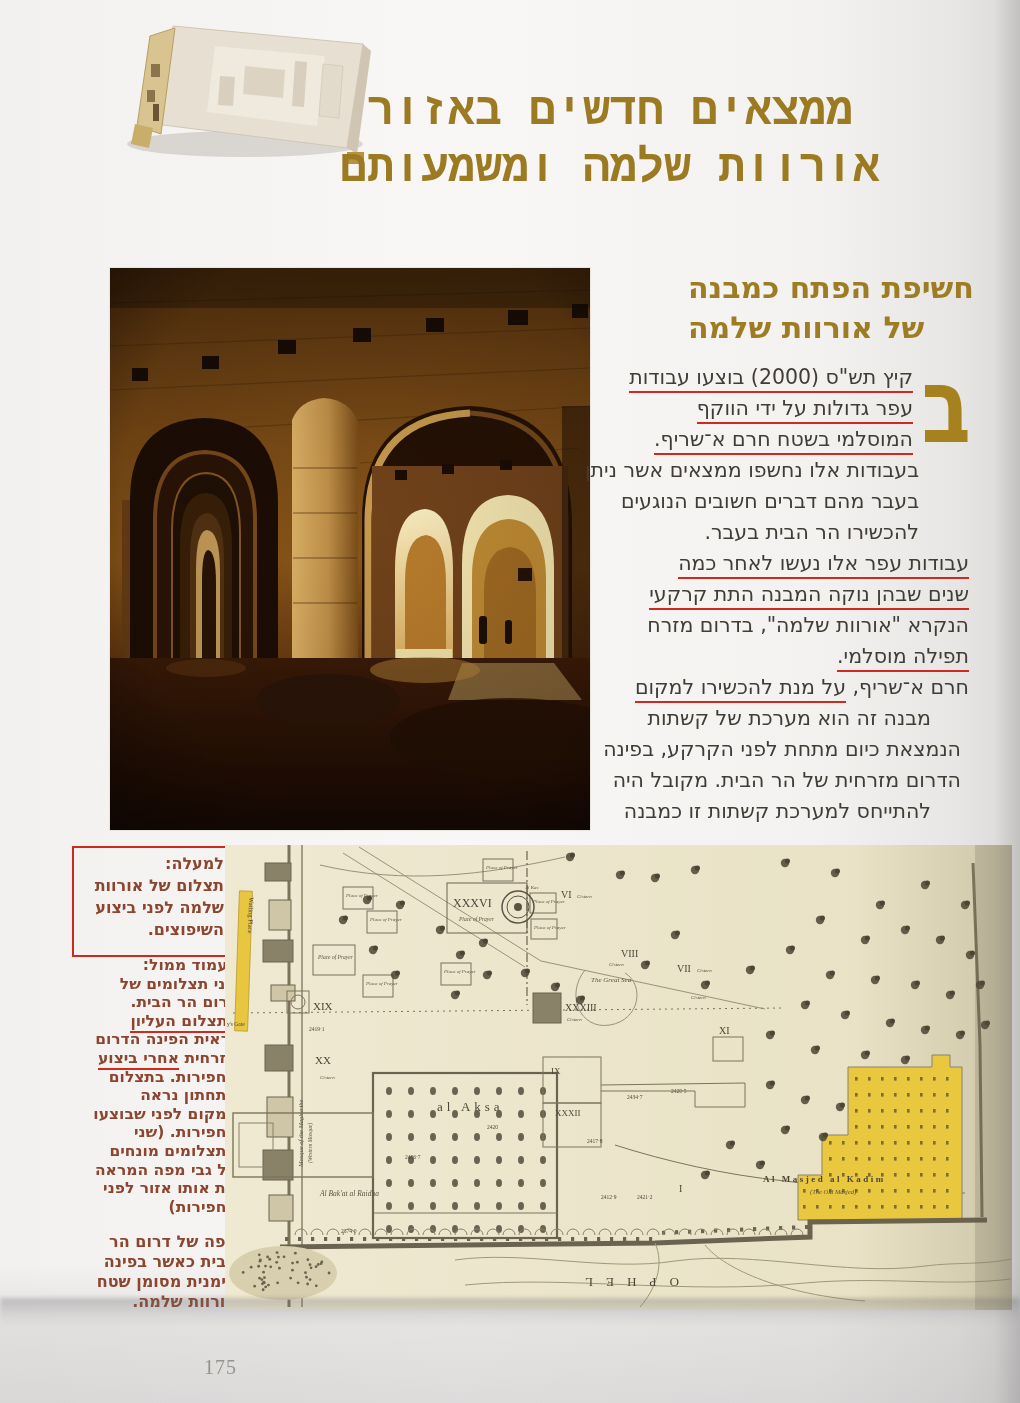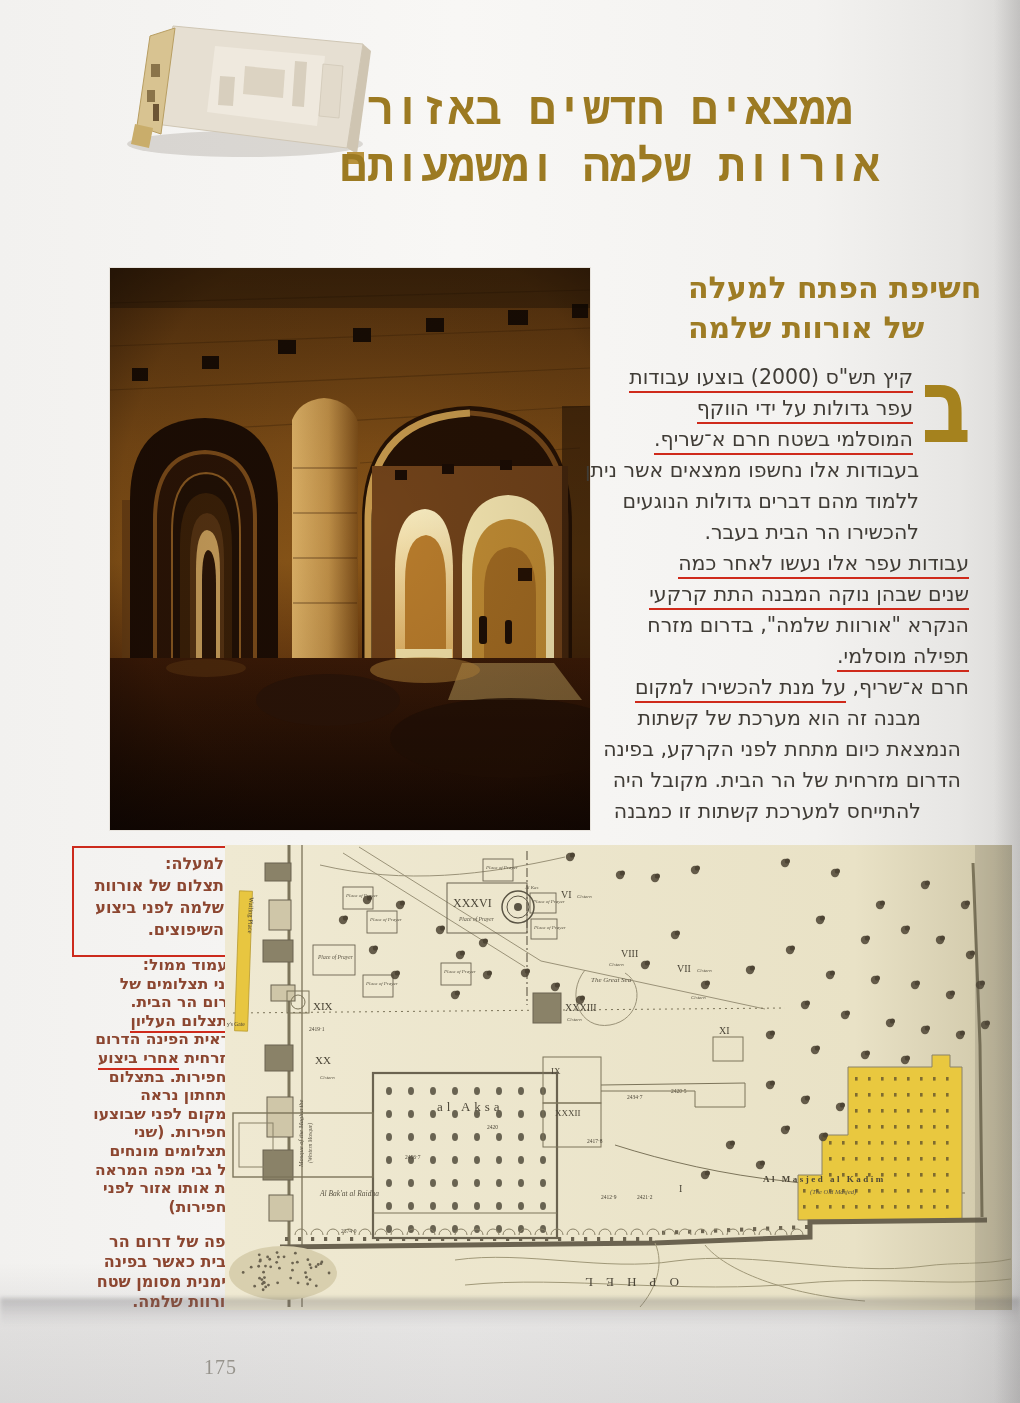--- a/index.html
+++ b/index.html
@@ -25,21 +25,21 @@
   .dropcap{position:absolute;left:903px;top:356px;width:68px;height:100px;
     font-size:104px;line-height:100px;font-weight:bold;color:#a5821e;text-align:right;
     transform:scaleX(.78);transform-origin:100% 0;}
 
   .body-col{position:absolute;left:591px;top:362px;width:378px;direction:rtl;
     text-align:right;font-size:20.5px;line-height:31px;color:#403c36;}
   .bline{white-space:nowrap;}
   .rul{border-bottom:2.6px solid #cf2a1b;padding-bottom:1.5px;}
   .ind1{margin-right:56px;}
   .m1{margin-right:50px;margin-left:20px;}
-  .m2{margin-right:48px;}
+  .m2{margin-right:38px;}
   .m3{margin-right:8px;}
 
   .cap{direction:rtl;text-align:right;color:#8c4630;font-weight:bold;}
   .cap-box{position:absolute;left:72px;top:846px;width:150px;height:94px;
     border:2.5px solid #cc2a1c;padding:5px 9px 8px 0;font-size:16px;line-height:22px;}
   .cap-b{position:absolute;left:50px;top:956px;width:187px;font-size:15.5px;line-height:18.6px;}
   .cap-c{position:absolute;left:50px;top:1232px;width:187px;font-size:16px;line-height:20px;}
   .cul{border-bottom:2.2px solid #cf2a1b;padding-bottom:1px;}
 
   .photo{position:absolute;left:110px;top:268px;width:480px;height:562px;box-shadow:0 0 0 1px #e8e4de;}
@@ -171,41 +171,41 @@
       <ellipse cx="315" cy="402" rx="55" ry="13" fill="#b8863a" opacity=".5"></ellipse>
       <ellipse cx="96" cy="400" rx="40" ry="9" fill="#5a3410" opacity=".6"></ellipse>
       <ellipse cx="218" cy="432" rx="72" ry="26" fill="#2a1408"></ellipse>
       <ellipse cx="400" cy="470" rx="120" ry="40" fill="#200f05" opacity=".8"></ellipse>
       <rect x="0" y="0" width="480" height="562" fill="url(#vign)"></rect>
       <rect x="0" y="0" width="480" height="40" fill="rgba(15,8,3,.35)"></rect>
     </svg>
   </div>
 
   <div class="sec-heading">
-    <div>חשיפת הפתח למעלה</div>
+    <div>חשיפת הפתח כמבנה</div>
     <div>של אורוות שלמה</div>
   </div>
 
   <div class="dropcap">ב</div>
 
   <div class="body-col">
       <div class="bline ind1">
       <span></span><span class="rul">קיץ תש"ס (2000) בוצעו עבודות</span>
     </div>
       <div class="bline ind1">
       <span></span><span class="rul">עפר גדולות על ידי הווקף</span>
     </div>
       <div class="bline ind1">
       <span></span><span class="rul">המוסלמי בשטח חרם א־שריף.</span>
     </div>
       <div class="bline m1">
       <span>בעבודות אלו נחשפו ממצאים אשר ניתן</span><span class="rul"></span>
     </div>
       <div class="bline m1">
-      <span>ללמוד מהם דברים גדולות הנוגעים</span><span class="rul"></span>
+      <span>בעבר מהם דברים חשובים הנוגעים</span><span class="rul"></span>
     </div>
       <div class="bline m1">
       <span>להכשירו הר הבית בעבר.</span><span class="rul"></span>
     </div>
       <div class="bline">
       <span></span><span class="rul">עבודות עפר אלו נעשו לאחר כמה</span>
     </div>
       <div class="bline">
       <span></span><span class="rul">שנים שבהן נוקה המבנה התת קרקעי</span>
     </div>

